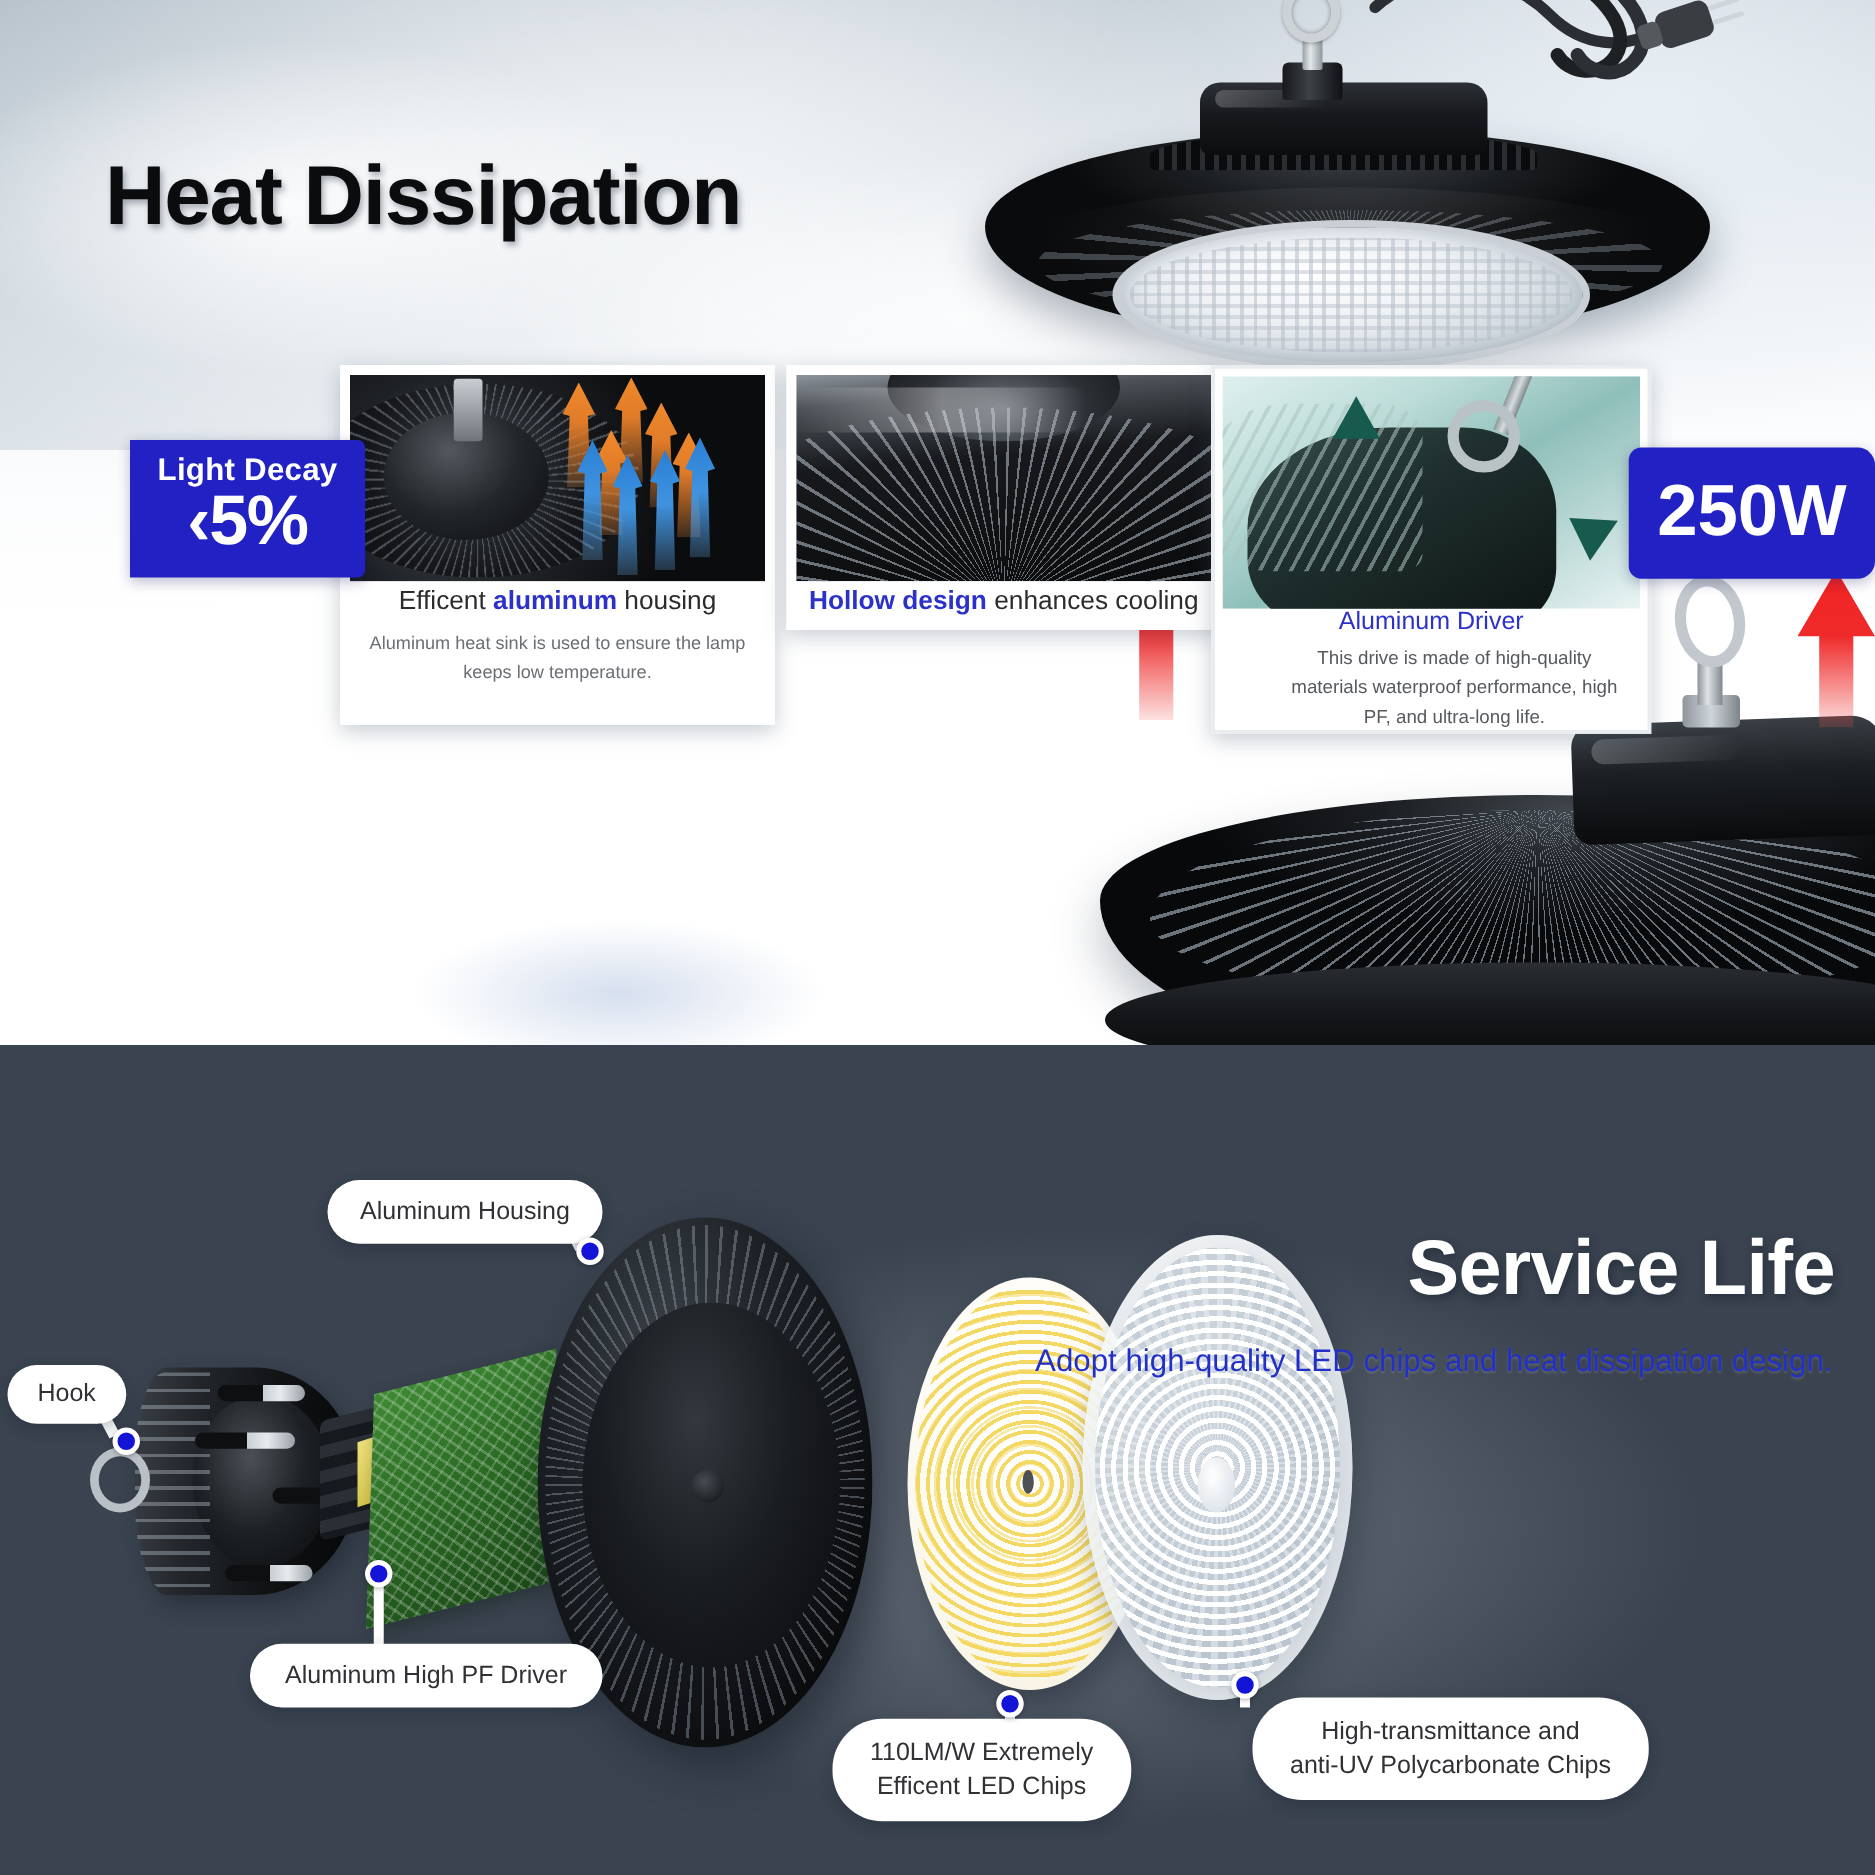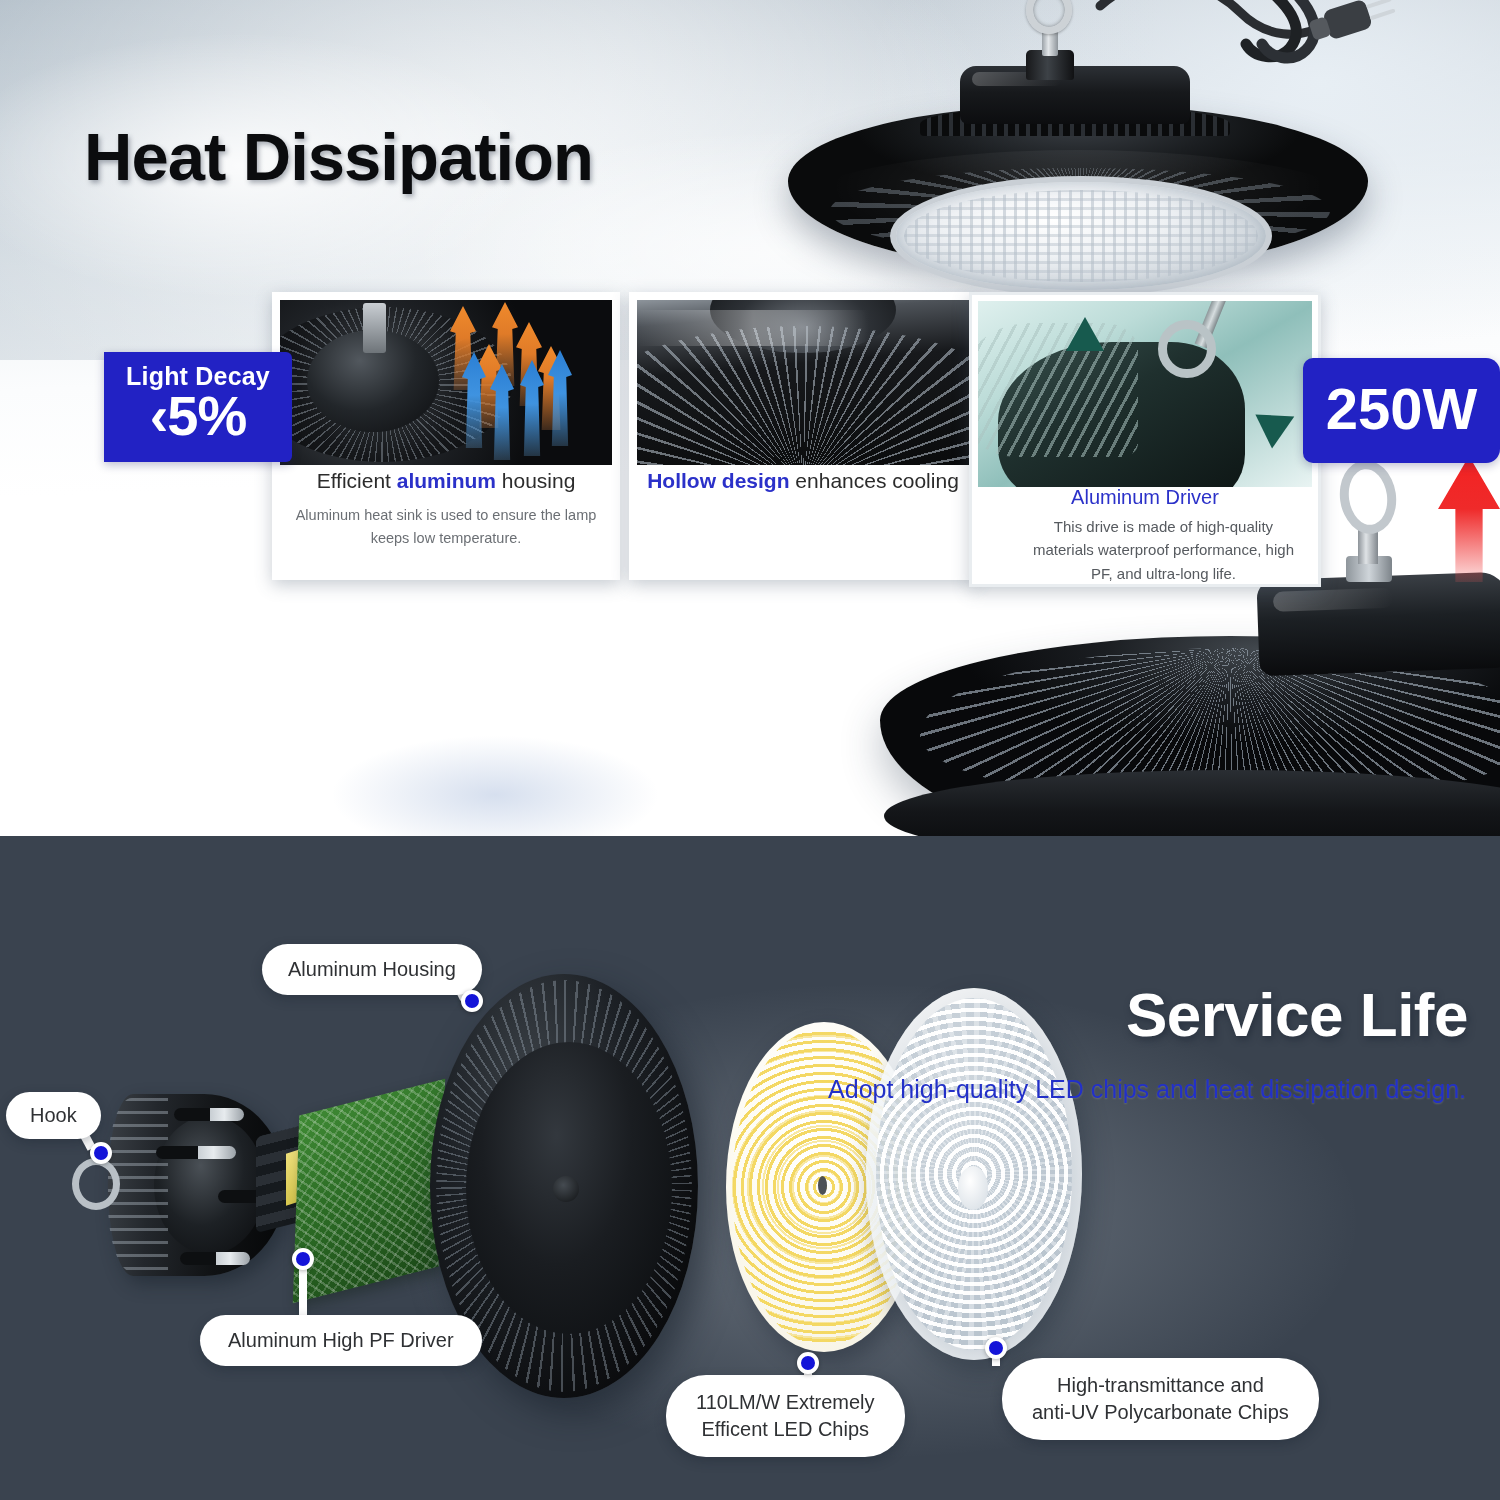--- a/index.html
+++ b/index.html
@@ -146,21 +146,21 @@
   }
 
   
   .cards { position:absolute; left:272px; top:292px; width:1055px; height:290px; z-index:5; }
   .card {
     position:absolute; top:0; background:#fff;
     box-shadow: 0 5px 16px rgba(70,85,105,0.30);
     overflow:hidden;
   }
   .card-1 { left:0px;   width:348px; height:288px; }
-  .card-2 { left:357px; width:348px; height:288px; }
+  .card-2 { left:357px; width:348px; height:212px; }
   .card-3 { left:697px; width:352px; height:295px; border:3px solid #e9edf0; }
 
   .card-img { position:absolute; left:8px; top:8px; right:8px; height:165px; overflow:hidden; }
   .card-3 .card-img { height:186px; left:6px; top:6px; right:6px; }
 
   
   .art1 {
     position:absolute; inset:0;
     background:
       radial-gradient(circle at 24% 55%, #4a4f55 0%, #1e2125 34%, #0b0c0e 66%),
@@ -558,21 +558,21 @@
             <div class="flame" style="left:236px; top:22px;"></div>
             <div class="flame" style="left:196px; top:44px;"></div>
             <div class="flame" style="left:258px; top:46px;"></div>
             <div class="coolarw" style="left:182px; top:52px;"></div>
             <div class="coolarw" style="left:210px; top:64px;"></div>
             <div class="coolarw" style="left:240px; top:60px;"></div>
             <div class="coolarw" style="left:268px; top:50px;"></div>
           </div>
         </div>
         <div class="card-cap">
-          <div class="cap-title"><span>Efficient </span><b>aluminum</b><span> housing</span></div>
+          <div class="cap-title"><span>Efficent </span><b>aluminum</b><span> housing</span></div>
           <div class="cap-body">Aluminum heat sink is used to ensure the
 lamp keeps low temperature.</div>
         </div>
       </div>
 
       <div class="card card-2">
         <div class="card-img">
           <div class="art2">
             <div class="topcap"></div>
             <div class="fins"></div>

